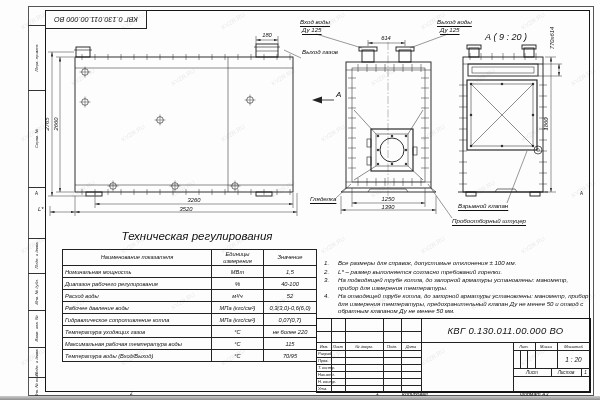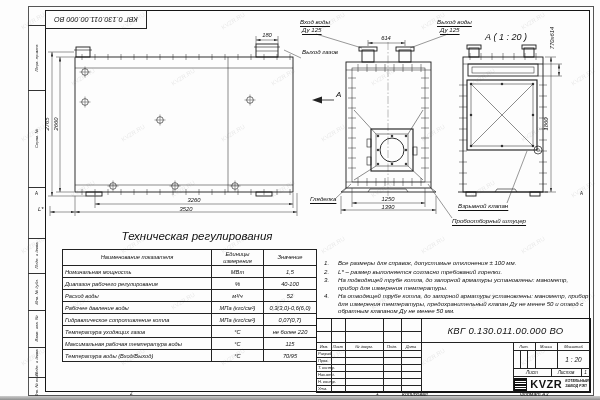--- a/index.html
+++ b/index.html
@@ -403,21 +403,21 @@
 
 <span class="t u" style="left:300px;top:19px;">Вход воды</span>
 <span class="t u" style="left:302px;top:27px;">Ду 125</span>
 <span class="t u" style="left:437px;top:19px;">Выход воды</span>
 <span class="t u" style="left:440px;top:27px;">Ду 125</span>
 <span class="t dim c" style="left:386px;top:36px;">614</span>
 <span class="t dim c" style="left:388px;top:196.5px;">1250</span>
 <span class="t dim c" style="left:388px;top:204.5px;">1390</span>
 <span class="t u" style="left:310px;top:196px;">Гляделка</span>
 
-<span class="t c" style="left:506px;top:33px;font-size:9px;">А ( 1 : 20 )</span>
+<span class="t c" style="left:506px;top:33px;font-size:9px;">А ( 9 : 20 )</span>
 <span class="t dim rot" style="left:553px;top:38px;">770х614</span>
 <span class="t dim rot" style="left:547px;top:124px;">1860</span>
 <span class="t u" style="left:458px;top:203px;">Взрывной клапан</span>
 <span class="t u" style="left:452px;top:218px;">Пробоотборный штуцер</span>
 
 <span class="t c spec-title">Техническая регулирования</span>
 <table class="spec">
   <thead>
     <tr>
       <th style="width:144px;">Наименование показателя</th>
@@ -495,28 +495,20 @@
       <span class="tbl-r" style="top: 66px;">Утв.</span>
     </div>
   <div class="cell docnum">КВГ 0.130.011.00.000 ВО</div>
   <div class="cell lbl4" style="left:196px;top:23px;width:22px;height:8px;">Лит.</div>
   <div class="cell lbl4" style="left:218px;top:23px;width:22px;height:8px;">Масса</div>
   <div class="cell lbl4" style="left:240px;top:23px;width:33px;height:8px;">Масштаб</div>
   <div class="cell" style="left:240px;top:31px;width:33px;height:18px;font-size:6.5px;">1 : 20</div>
   <div class="cell tiny" style="left:196px;top:49px;width:38px;height:8px;">Лист</div>
   <div class="cell tiny" style="left:234px;top:49px;width:30px;height:8px;">Листов</div>
   <div class="cell tiny" style="left:264px;top:49px;width:9px;height:8px;">1</div>
-  <div class="logo-row">
-    <span class="logo-sq"></span>
-    <span class="logo-word">KVZR</span>
-    <span class="logo-co">
-      <span>КОТЕЛЬНЫЙ</span>
-      <span>ЗАВОД РЭП</span>
-    </span>
-  </div>
 <div class="vl" style="left: 14px; top: 0px; height: 73px;"></div>
     <div class="vl" style="left: 28px; top: 0px; height: 73px;"></div>
     <div class="vl" style="left: 66px; top: 0px; height: 73px;"></div>
     <div class="vl" style="left: 84px; top: 0px; height: 73px;"></div>
     <div class="vl" style="left: 104px; top: 0px; height: 73px;"></div>
     <div class="vl" style="left: 196px; top: 23px; height: 50px;"></div>
     <div class="vl" style="left: 218px; top: 23px; height: 26px;"></div>
     <div class="vl" style="left: 240px; top: 23px; height: 26px;"></div>
     <div class="vl" style="left: 203px; top: 31px; height: 18px;"></div>
     <div class="vl" style="left: 210px; top: 31px; height: 18px;"></div>

